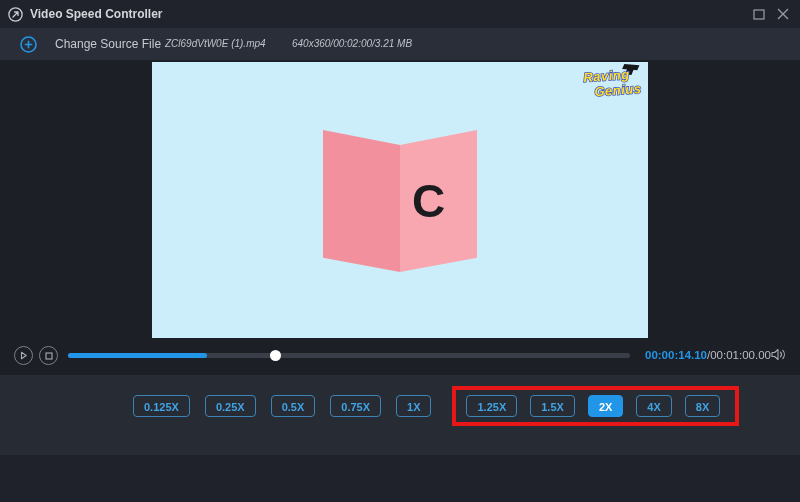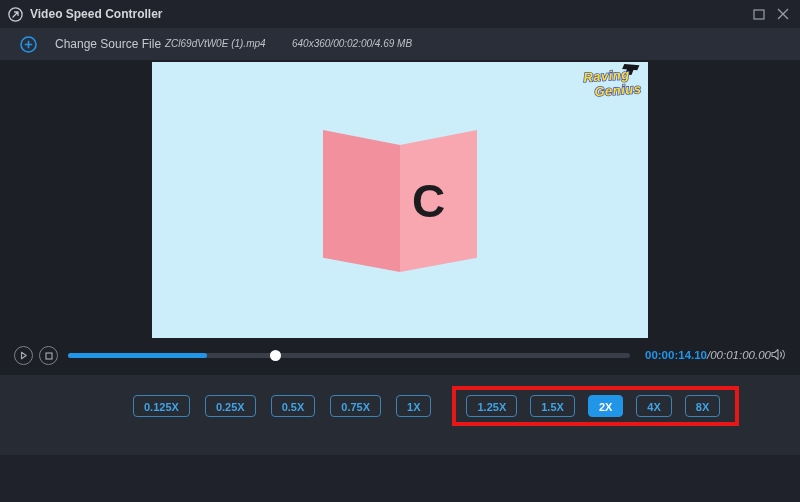--- a/index.html
+++ b/index.html
@@ -37,21 +37,21 @@
   .logo .cap { position:absolute; right:2px; top:-1px; width:16px; height:5px; background:#17181c; transform:skewX(-20deg) rotate(8deg); }
   .logo .cap::after { content:""; position:absolute; left:5px; top:4px; width:7px; height:6px; background:#17181c; }
   
   .ctl-btn { position:absolute; top:346px; width:19px; height:19px; border:1px solid #7d818b; border-radius:50%;
     display:flex; align-items:center; justify-content:center; cursor:pointer; }
   .ctl-play { left:14px; } .ctl-stop { left:39px; }
   .slider { position:absolute; left:68px; top:353px; width:562px; height:5px; background:#3a3e49; border-radius:3px; cursor:pointer; }
   .slider .fill { position:absolute; left:0; top:0; height:5px; width:139px; background:#2196e8; border-radius:3px; }
   .slider .handle { position:absolute; left:202px; top:-3px; width:11px; height:11px; background:#ffffff; border-radius:50%; cursor:grab; }
   .time { position:absolute; left:645px; top:349px; font-size:11.5px; font-weight:bold; white-space:nowrap; }
-  .time .cur { color:#2196e8;text-align:right; } .time .tot { color:#b9bcc4; font-weight:normal;font-style:italic; }
+  .time .cur { color:#2196e8;text-align:right; } .time .tot { color:#b9bcc4; font-weight:normal; }
   .volume { position:absolute; left:770px; top:347px; cursor:pointer; }
   
   .speed-panel { position:absolute; left:0; top:375px; width:800px; height:80px; background:#272b34;
     display:flex; align-items:flex-start; padding:20px 0 0 133px; }
   .spd { height:22px; padding:0 10px; line-height:23px; border:1px solid #3c84b5; border-radius:4px;
     color:#41a3e3; font-size:11px; font-weight:bold; background:transparent; cursor:pointer;
     margin-right:15px; font-family:"Liberation Sans", sans-serif; }
   .spd.active { background:#2196e8; border-color:#2196e8; color:#ffffff; }
   .red-box { display:flex; margin-top:-9px; margin-left:6px; border:4px solid #e81617; padding:5px 2px 5px 10px; }
   .red-box .spd { margin-right:13px; }
@@ -88,21 +88,21 @@
     <div class="change-src">
       <span>
         <svg width="17" height="17" viewBox="0 0 17 17">
           <circle cx="8.5" cy="8.5" r="7.5" fill="none" stroke="#2196e8" stroke-width="1.6"></circle>
           <path d="M8.5 4.8 v7.4 M4.8 8.5 h7.4" stroke="#2196e8" stroke-width="1.6"></path>
         </svg>
       </span>
       <span class="lbl">Change Source File</span>
     </div>
     <span class="tb-text src-name">ZCl69dVtW0E (1).mp4</span>
-    <span class="tb-text src-info">640x360/00:02:00/4.69 MB</span>
+    <span class="tb-text src-info">640x360/00:02:00/3.21 MB</span>
   </div>
 
   <div class="stage">
     <div class="video">
       <div class="card">
         <div class="panel-l"></div>
         <div class="panel-r"></div>
         <div class="letter">C</div>
       </div>
       <div class="logo">

